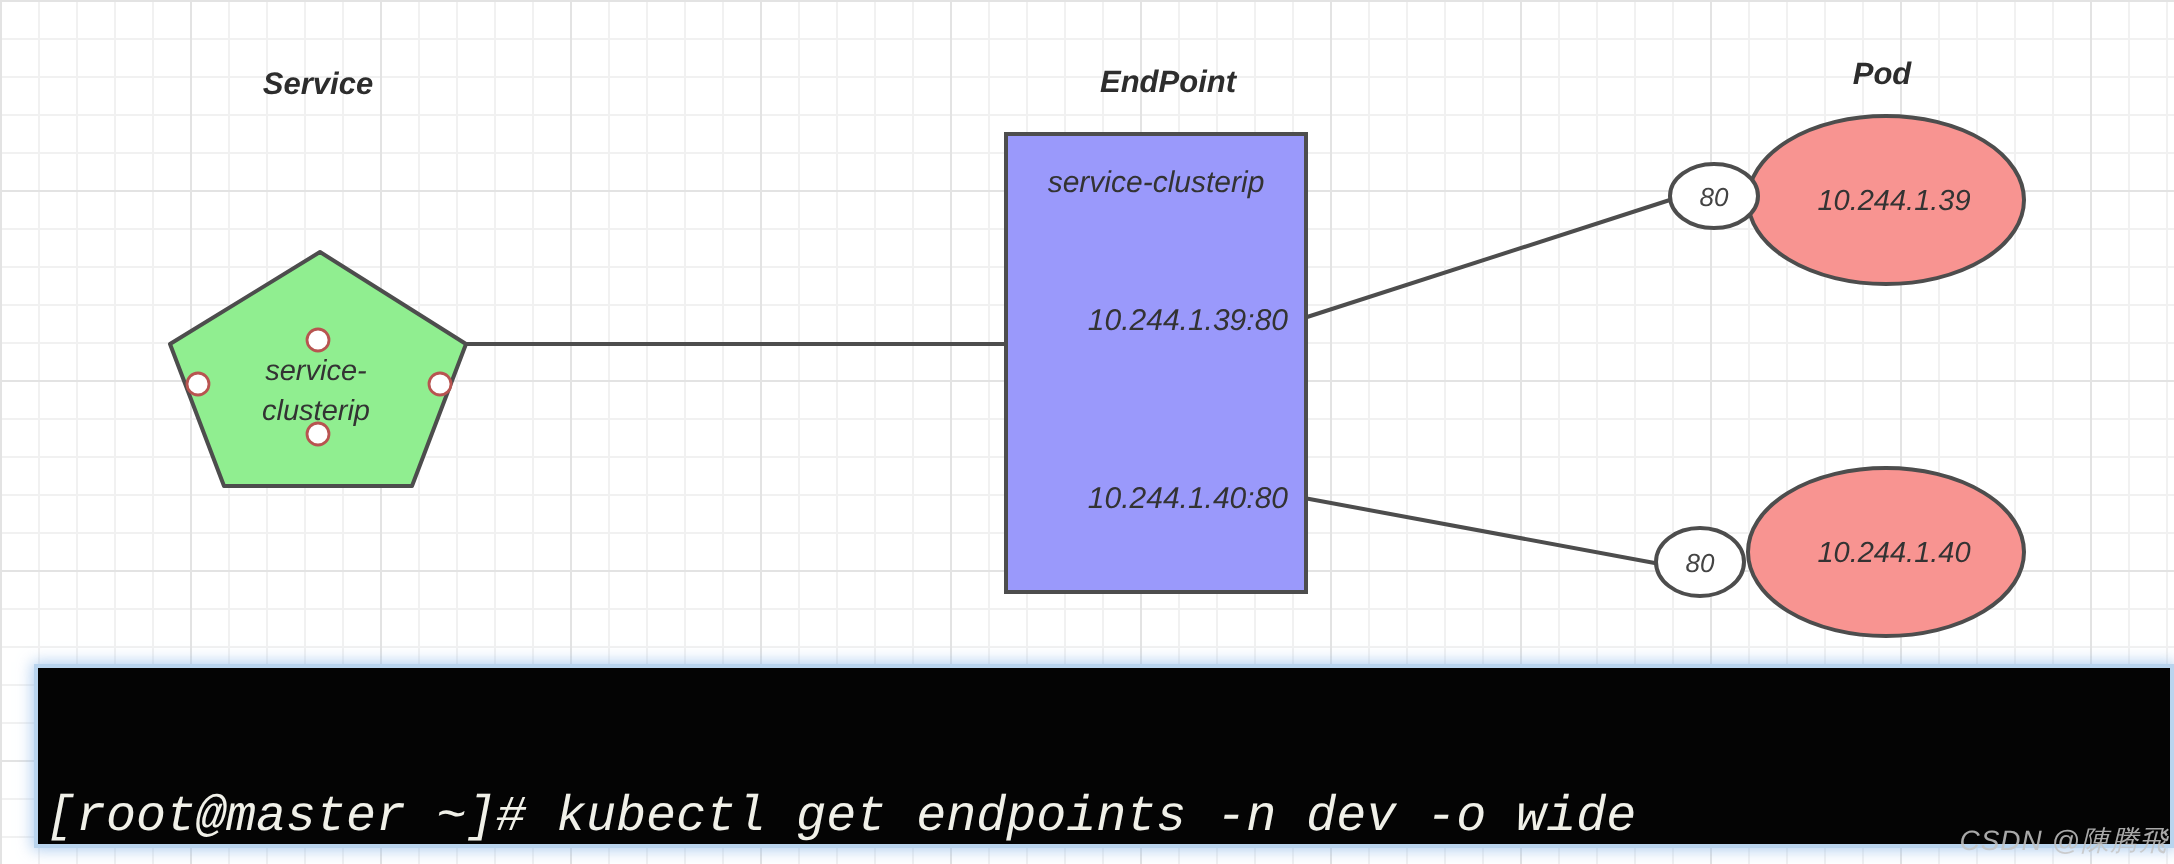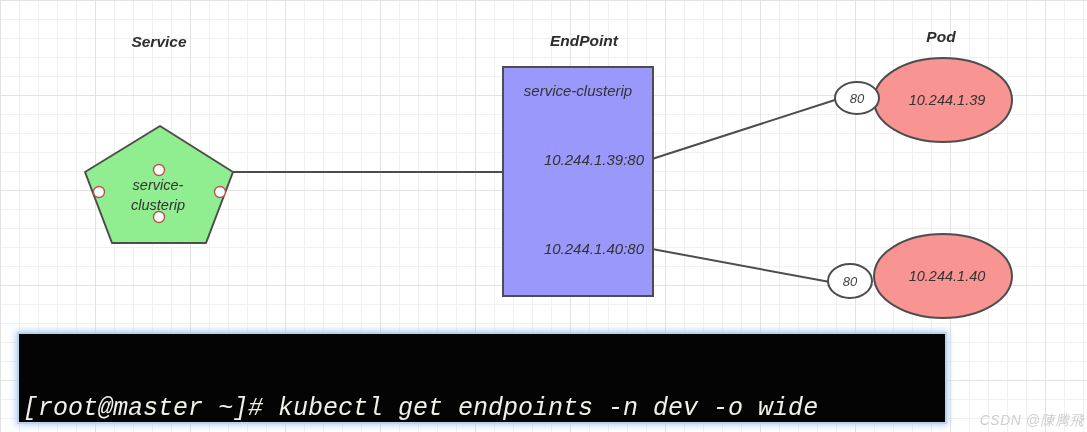--- a/index.html
+++ b/index.html
@@ -17,21 +17,21 @@
   }
   .stage{position:absolute;inset:0;font-style:italic;}
   svg{position:absolute;left:0;top:0;}
   svg text{font-family:"Liberation Sans", sans-serif;}
   .heading{font-weight:bold;font-size:15.5px;fill:#2d2d2d;}
   .node-label{font-size:14.5px;fill:#333333;}
   .ep-label{font-size:15px;fill:#333333;}
   .port-label{font-size:13px;fill:#444444;}
 
   .terminal{
-    position:absolute;left:19px;top:334px;width:926px;height:88px;
+    position:absolute;left:19px;top:334px;width:1066px;height:88px;
     box-sizing:border-box;background:#040404;
     box-shadow:0 0 0 2px #b9d4ee, 0 0 7px 3px rgba(150,190,235,0.75);
     padding:2px 0 0 4px;
     font-family:"Liberation Mono","DejaVu Sans Mono",monospace;
     font-size:25px;line-height:29px;color:#f0f0e8;
     white-space:pre;overflow:hidden;
   }
   .tline{white-space:pre;}
   .watermark{
     position:absolute;right:3px;top:412px;z-index:5;

